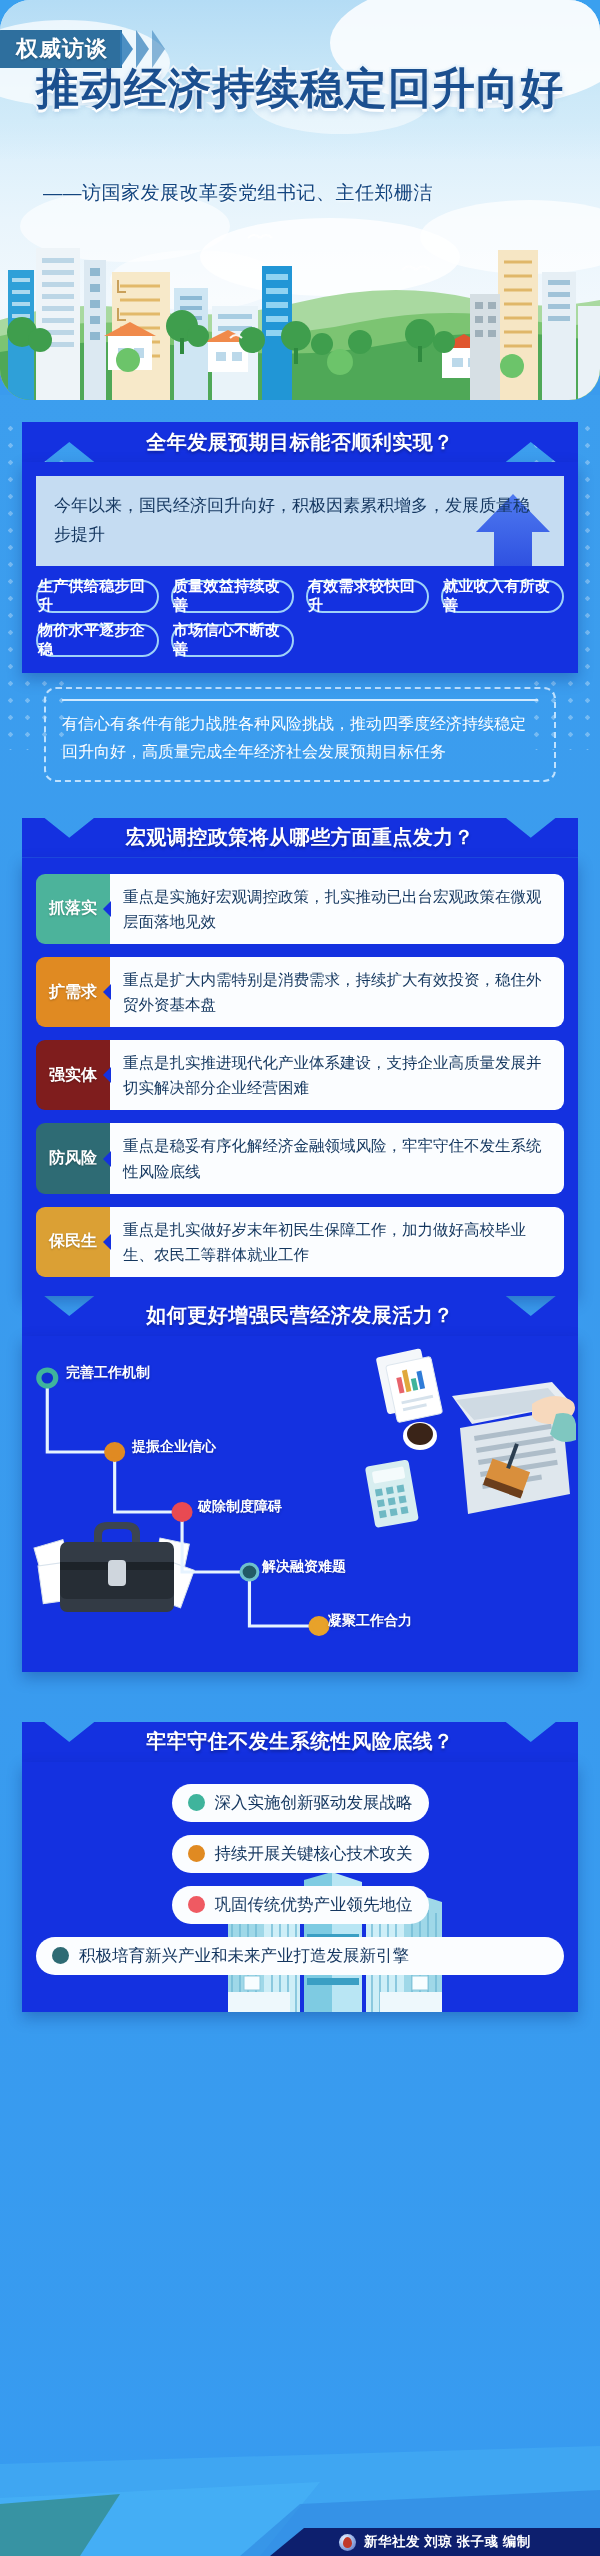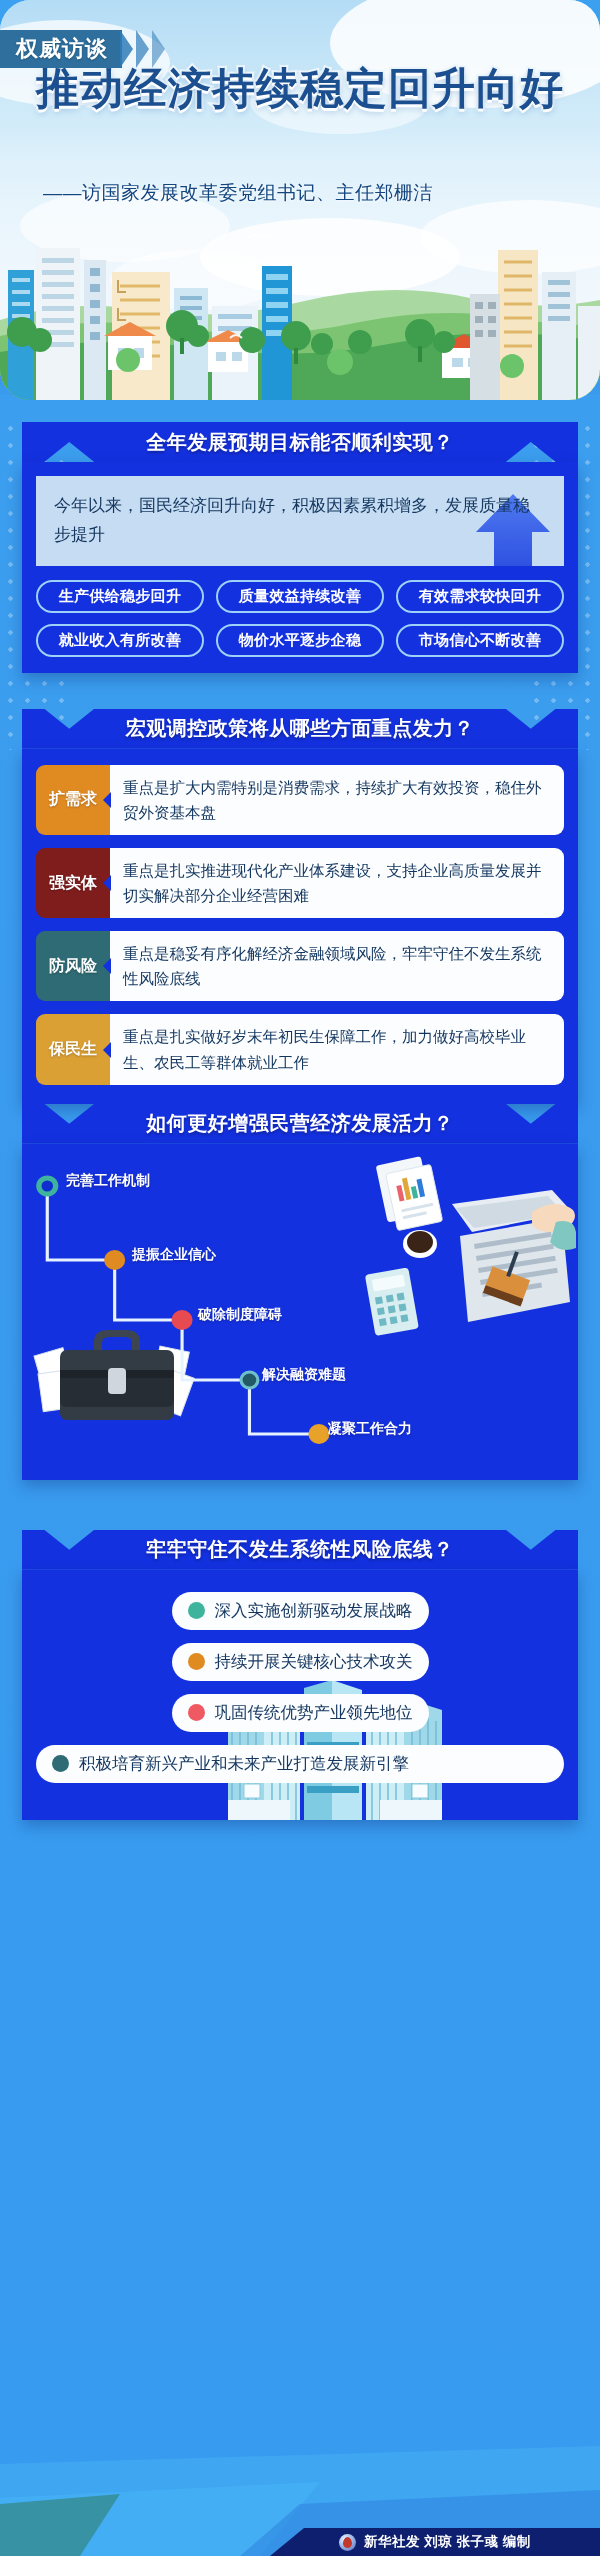--- a/index.html
+++ b/index.html
@@ -58,21 +58,21 @@
   .banner-txt { color:#fff; font-size:20px; font-weight:bold; letter-spacing:.5px;
       text-shadow:0 2px 3px rgba(0,0,0,.3); }
   .panel { background:#1431e0; padding:14px 14px 16px; position:relative;
       box-shadow:0 6px 14px rgba(8,30,110,.30); }
 
   
   .s1-lead { background:#c5dcf2; color:#14365f; font-size:17px; line-height:1.7;
       padding:16px 18px; position:relative; overflow:hidden; }
   .s1-lead p { position:relative; z-index:2; }
   .arrow-up { position:absolute; right:12px; bottom:-4px; width:78px; height:78px; z-index:1; }
-  .pill-grid { display:grid; grid-template-columns:1fr 1fr 1fr; gap:11px 12px; margin-top:14px; }
+  .pill-grid { display:grid; grid-template-columns:1fr 1fr 1fr 1fr; gap:11px 12px; margin-top:14px; }
   .pill { border:2px solid #9fd2f8; border-radius:18px; height:33px;
       display:flex; align-items:center; justify-content:center;
       color:#fff; font-size:15px; font-weight:bold; letter-spacing:.3px; }
   .s1-note { margin:14px 22px 0; border:2px dashed #bfe2ff; border-radius:12px;
       padding:10px 16px 14px; }
   .s1-note .rule { height:2px; background:#cfe9ff; margin:0 0 9px; }
   .s1-note p { color:#fff; font-size:16px; line-height:1.75; }
 
   
   .row2 { display:flex; align-items:stretch; margin-bottom:13px; position:relative; }
@@ -332,27 +332,37 @@
             <span>就业收入有所改善</span>
           </div>
         <div class="pill">
             <span>物价水平逐步企稳</span>
           </div>
         <div class="pill">
             <span>市场信心不断改善</span>
           </div>
       </div>
     </div>
+    <div class="s1-note">
+      <div class="rule"></div>
+      <p>有信心有条件有能力战胜各种风险挑战，推动四季度经济持续稳定回升向好，高质量完成全年经济社会发展预期目标任务</p>
+    </div>
   </div>
 
   <div class="section" style="margin-top:36px;">
     <div class="banner topnotch">
       <div class="banner-txt">宏观调控政策将从哪些方面重点发力？</div>
     </div>
     <div class="panel" style="padding:16px 14px 6px;">
+      <div class="row2">
+        <div class="tagcell" style="background:#4cb39b">
+            <span>抓落实</span>
+          </div>
+        <div class="txtcell">重点是实施好宏观调控政策，扎实推动已出台宏观政策在微观层面落地见效</div>
+      </div>
       <div class="row2">
         <div class="tagcell" style="background:#e08a22">
             <span>扩需求</span>
           </div>
         <div class="txtcell">重点是扩大内需特别是消费需求，持续扩大有效投资，稳住外贸外资基本盘</div>
       </div>
       <div class="row2">
         <div class="tagcell" style="background:#7f1d1d">
             <span>强实体</span>
           </div>

